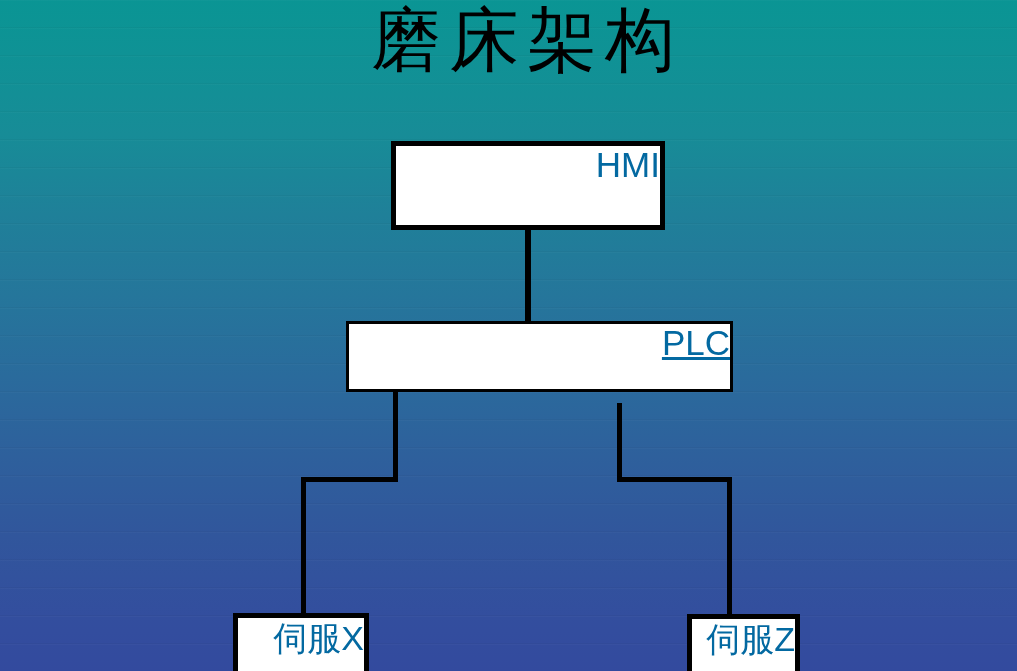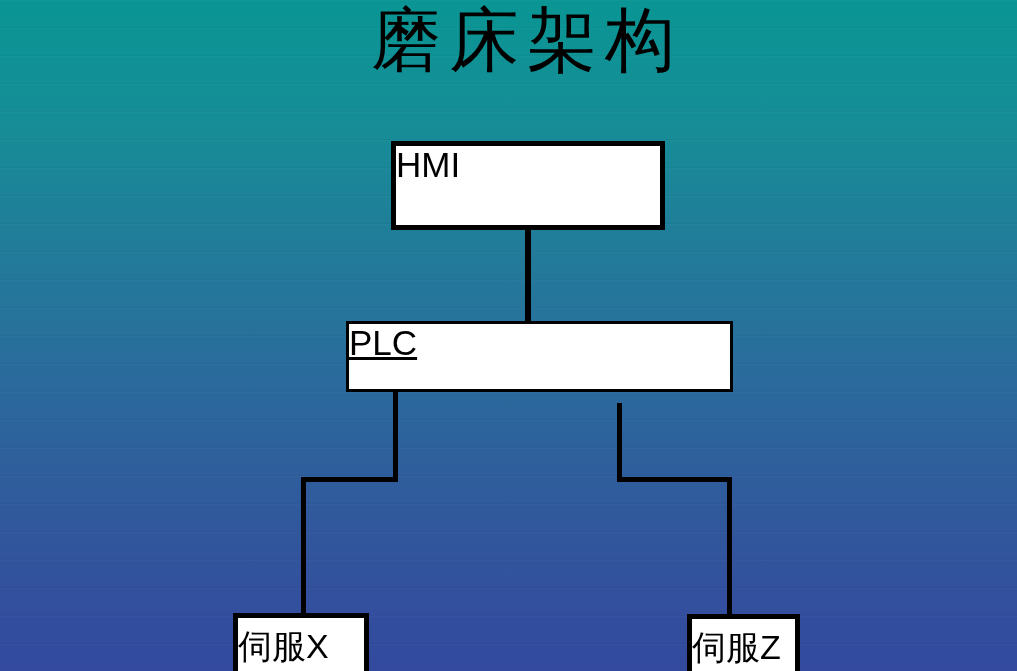--- a/index.html
+++ b/index.html
@@ -33,34 +33,34 @@
     font-family: "DejaVu Serif", "Liberation Serif", serif;
     font-size: 70px;
     letter-spacing: 8px;
     color: #000000;
     white-space: nowrap;
   }
   .node {
     position: absolute;
     background: #ffffff;
     box-sizing: border-box;
-    text-align: left;
-    color: #000000;
+    text-align: right;
+    color: #0369a1;
   }
   .node .label {
     display: block;
     padding-top: 1px;
     font-size: 35px;
     line-height: 1.0;
   }
   .node-hmi  { left: 391px; top: 141px; width: 274px; height: 89px; border: 5px solid #000; }
   .node-plc  { left: 346px; top: 321px; width: 387px; height: 71px; border: 3px solid #000; text-decoration: underline; }
   .node-servo-x { left: 233px; top: 613px; width: 136px; height: 70px; border: 5px solid #000; }
   .node-servo-z { left: 687px; top: 614px; width: 113px; height: 68px; border: 5px solid #000; }
-  .node-servo-x .label, .node-servo-z .label { font-size: 34px; padding-top: 11px; }
+  .node-servo-x .label, .node-servo-z .label { font-size: 34px; padding-top: 3px; }
   .seg {
     position: absolute;
     background: #000000;
   }
   
   .seg-hmi-plc       { left: 525px; top: 230px; width: 6px;  height: 91px; }
   
   .seg-lx-down1      { left: 393px; top: 392px; width: 5px;  height: 90px; }
   .seg-lx-across     { left: 301px; top: 477px; width: 97px; height: 5px;  }
   .seg-lx-down2      { left: 301px; top: 477px; width: 5px;  height: 139px;}

